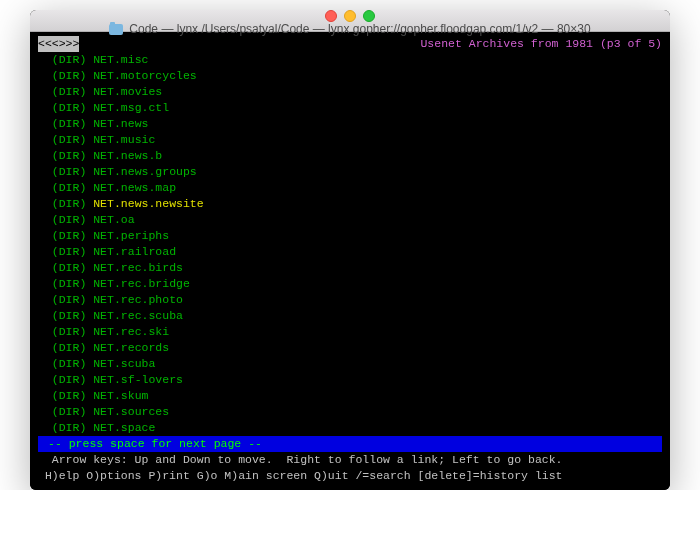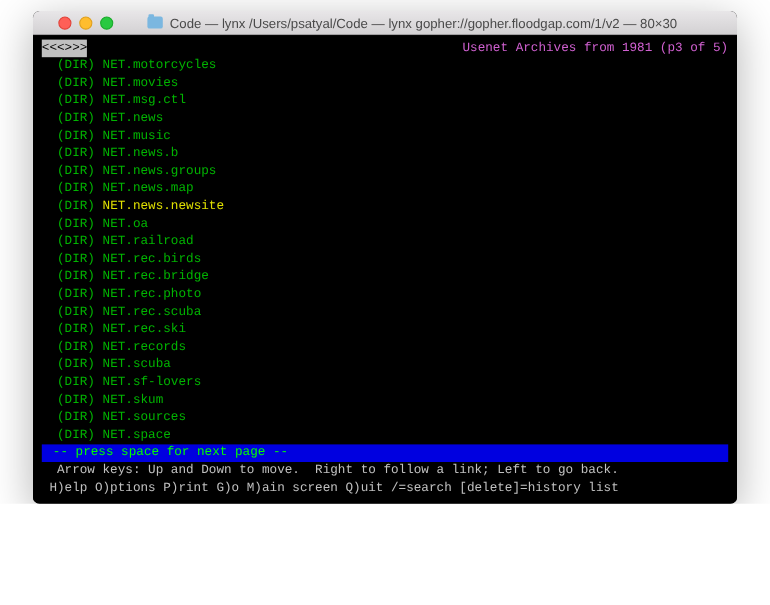--- a/index.html
+++ b/index.html
@@ -18,20 +18,21 @@
     box-shadow: 0 10px 40px rgba(0,0,0,0.3);
     background: #000;
   }
   .titlebar {
     height: 22px;
     background: linear-gradient(#e8e6e8, #d3d1d3);
     display: flex;
     align-items: center;
     padding: 0 23px;
     border-bottom: 1px solid #b1afb1;
+    flex-direction: column;
   }
   .traffic {
     display: flex;
     gap: 7px;
   }
   .traffic span {
     width: 12px; height: 12px; border-radius: 50%; display: block;
   }
   .t-close { background: #ff5f57; border: 0.5px solid #e14239; }
   .t-min   { background: #ffbd2e; border: 0.5px solid #e1a11e; }
@@ -95,30 +96,32 @@
     </div>
   </div>
 
   <div class="terminal">
     <div class="row header-row">
       <span class="nav-brackets">&lt;&lt;&lt;&gt;&gt;&gt;</span>
       <span class="page-heading">Usenet Archives from 1981 (p3 of 5)</span>
     </div>
 
     <div id="entries">
+        <div class="row"><span class="indent">  </span><span class="dir-label">(DIR)</span> <span class="link-name">NET.misc</span></div>
         <div class="row"><span class="indent">  </span><span class="dir-label">(DIR)</span> <span class="link-name">NET.motorcycles</span></div>
         <div class="row"><span class="indent">  </span><span class="dir-label">(DIR)</span> <span class="link-name">NET.movies</span></div>
         <div class="row"><span class="indent">  </span><span class="dir-label">(DIR)</span> <span class="link-name">NET.msg.ctl</span></div>
         <div class="row"><span class="indent">  </span><span class="dir-label">(DIR)</span> <span class="link-name">NET.news</span></div>
         <div class="row"><span class="indent">  </span><span class="dir-label">(DIR)</span> <span class="link-name">NET.music</span></div>
         <div class="row"><span class="indent">  </span><span class="dir-label">(DIR)</span> <span class="link-name">NET.news.b</span></div>
         <div class="row"><span class="indent">  </span><span class="dir-label">(DIR)</span> <span class="link-name">NET.news.groups</span></div>
         <div class="row"><span class="indent">  </span><span class="dir-label">(DIR)</span> <span class="link-name">NET.news.map</span></div>
         <div class="row"><span class="indent">  </span><span class="dir-label">(DIR)</span> <span class="link-select">NET.news.newsite</span></div>
         <div class="row"><span class="indent">  </span><span class="dir-label">(DIR)</span> <span class="link-name">NET.oa</span></div>
+        <div class="row"><span class="indent">  </span><span class="dir-label">(DIR)</span> <span class="link-name">NET.periphs</span></div>
         <div class="row"><span class="indent">  </span><span class="dir-label">(DIR)</span> <span class="link-name">NET.railroad</span></div>
         <div class="row"><span class="indent">  </span><span class="dir-label">(DIR)</span> <span class="link-name">NET.rec.birds</span></div>
         <div class="row"><span class="indent">  </span><span class="dir-label">(DIR)</span> <span class="link-name">NET.rec.bridge</span></div>
         <div class="row"><span class="indent">  </span><span class="dir-label">(DIR)</span> <span class="link-name">NET.rec.photo</span></div>
         <div class="row"><span class="indent">  </span><span class="dir-label">(DIR)</span> <span class="link-name">NET.rec.scuba</span></div>
         <div class="row"><span class="indent">  </span><span class="dir-label">(DIR)</span> <span class="link-name">NET.rec.ski</span></div>
         <div class="row"><span class="indent">  </span><span class="dir-label">(DIR)</span> <span class="link-name">NET.records</span></div>
         <div class="row"><span class="indent">  </span><span class="dir-label">(DIR)</span> <span class="link-name">NET.scuba</span></div>
         <div class="row"><span class="indent">  </span><span class="dir-label">(DIR)</span> <span class="link-name">NET.sf-lovers</span></div>
         <div class="row"><span class="indent">  </span><span class="dir-label">(DIR)</span> <span class="link-name">NET.skum</span></div>

